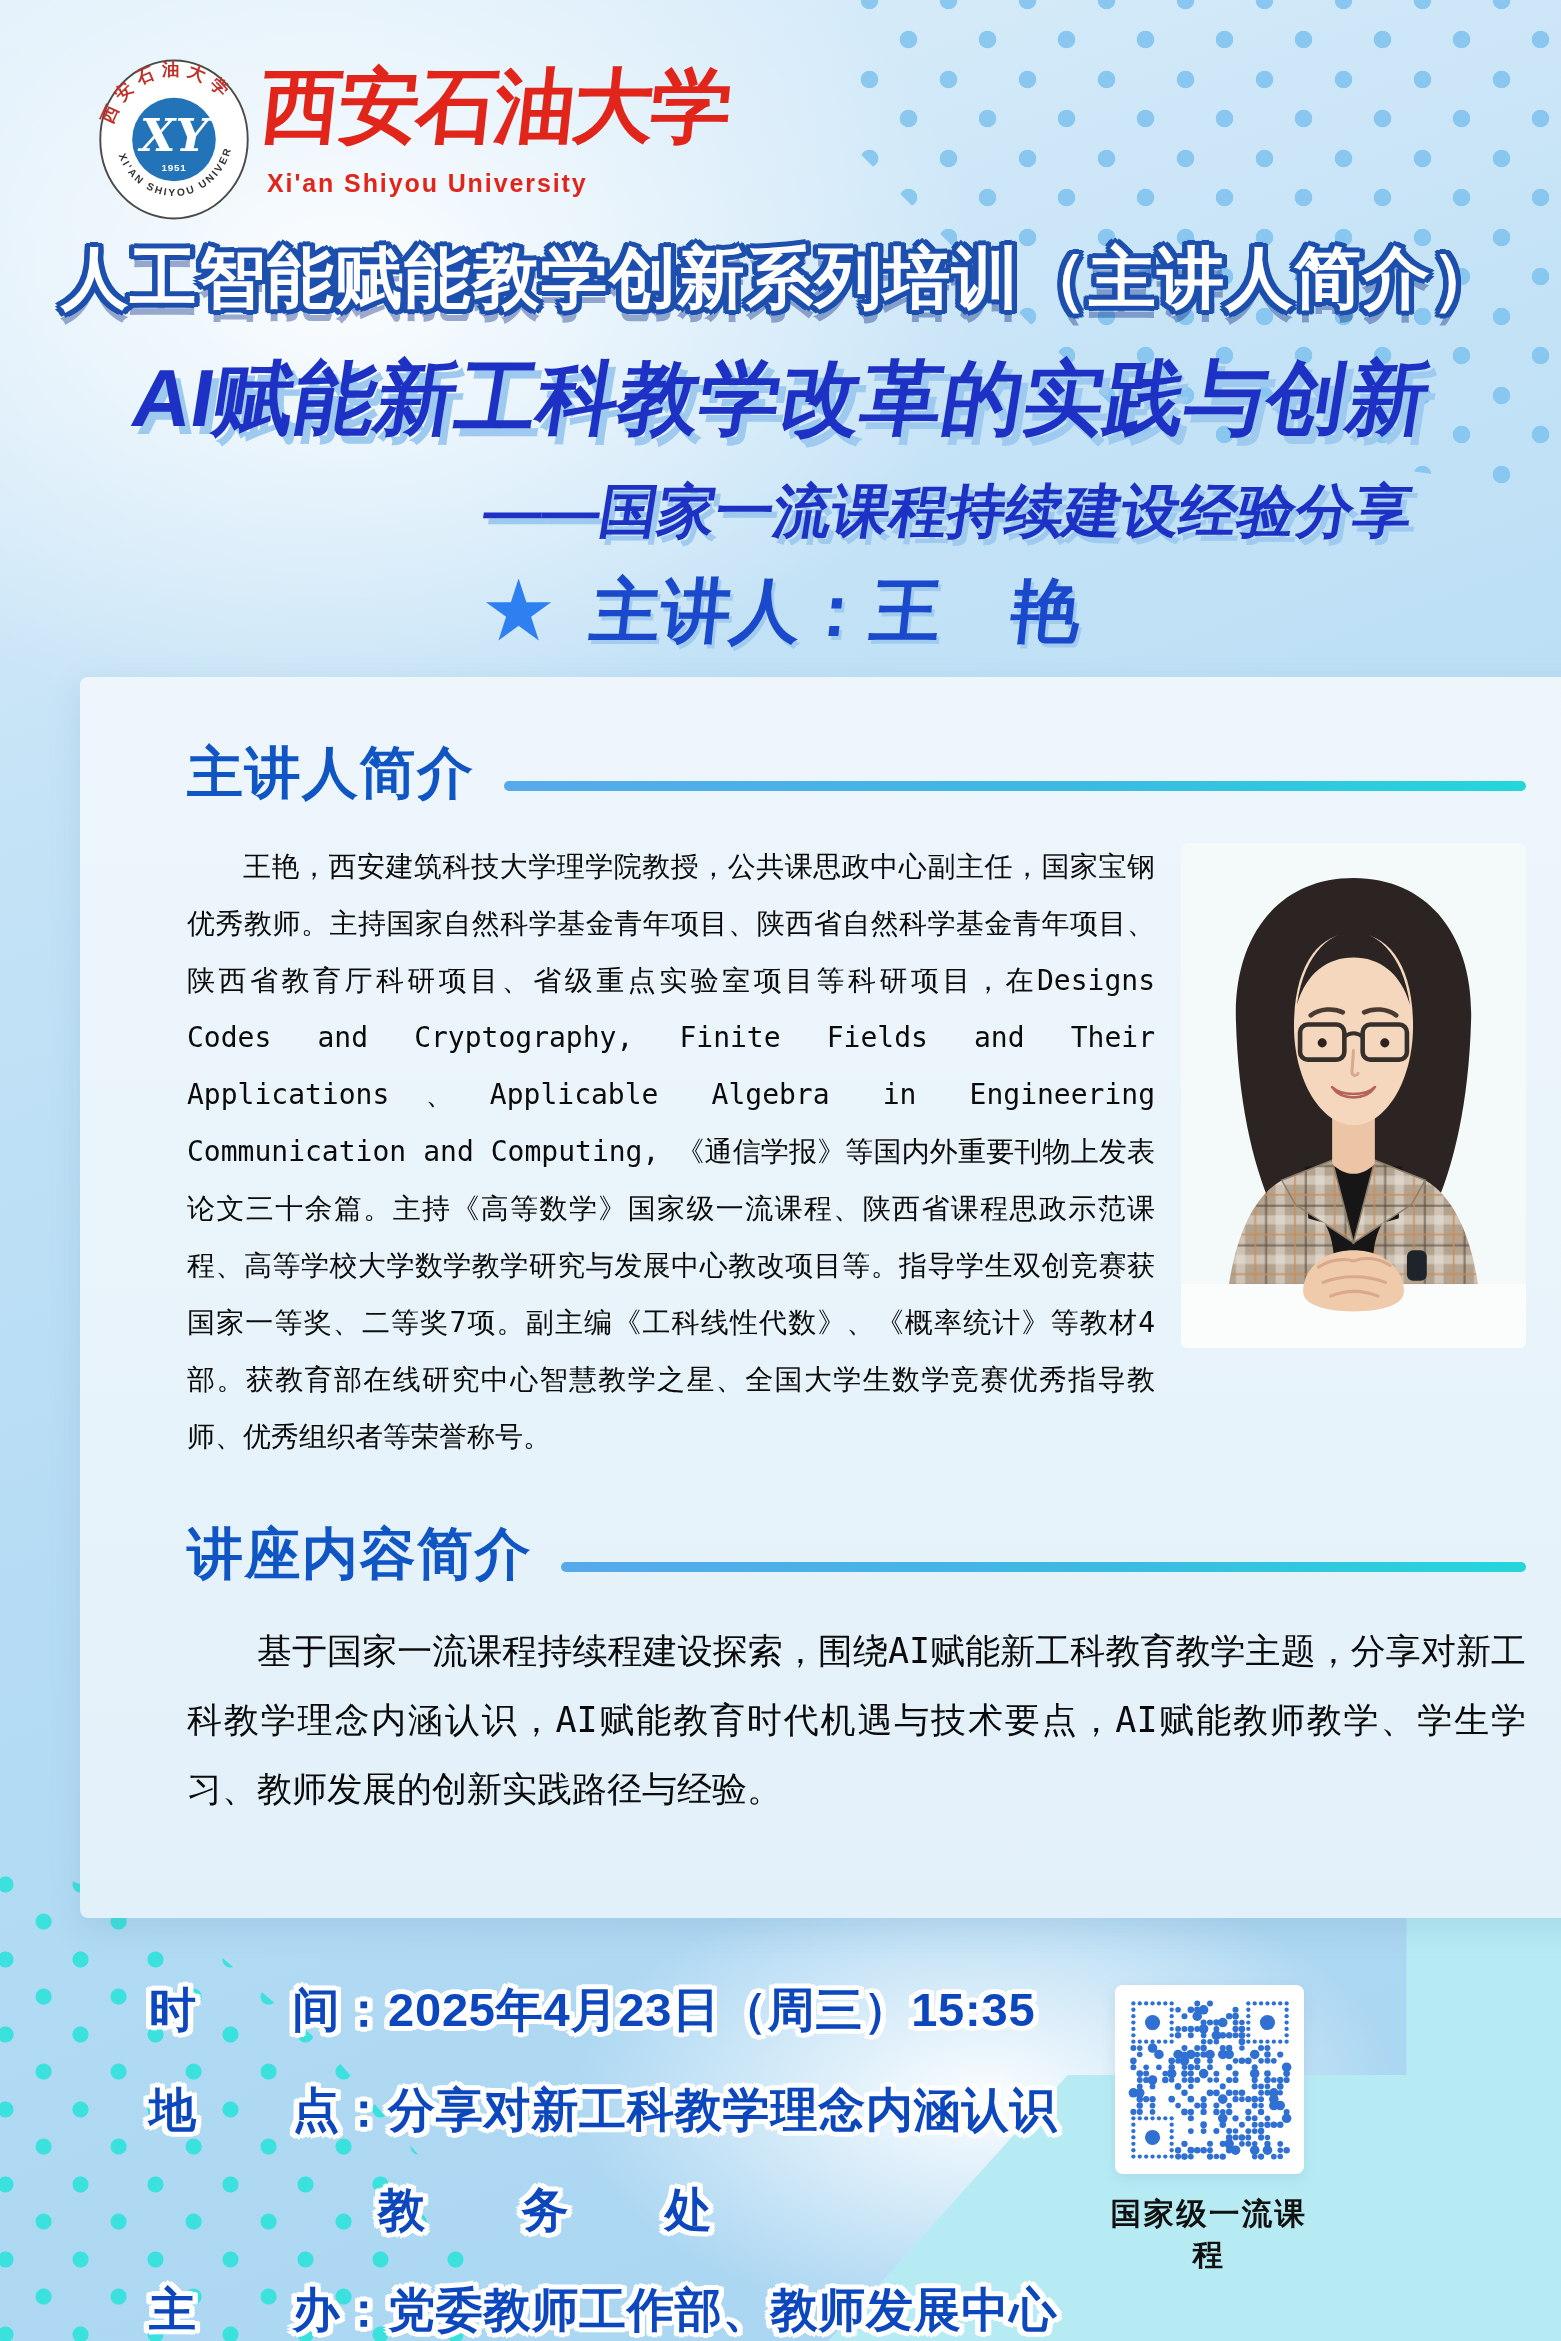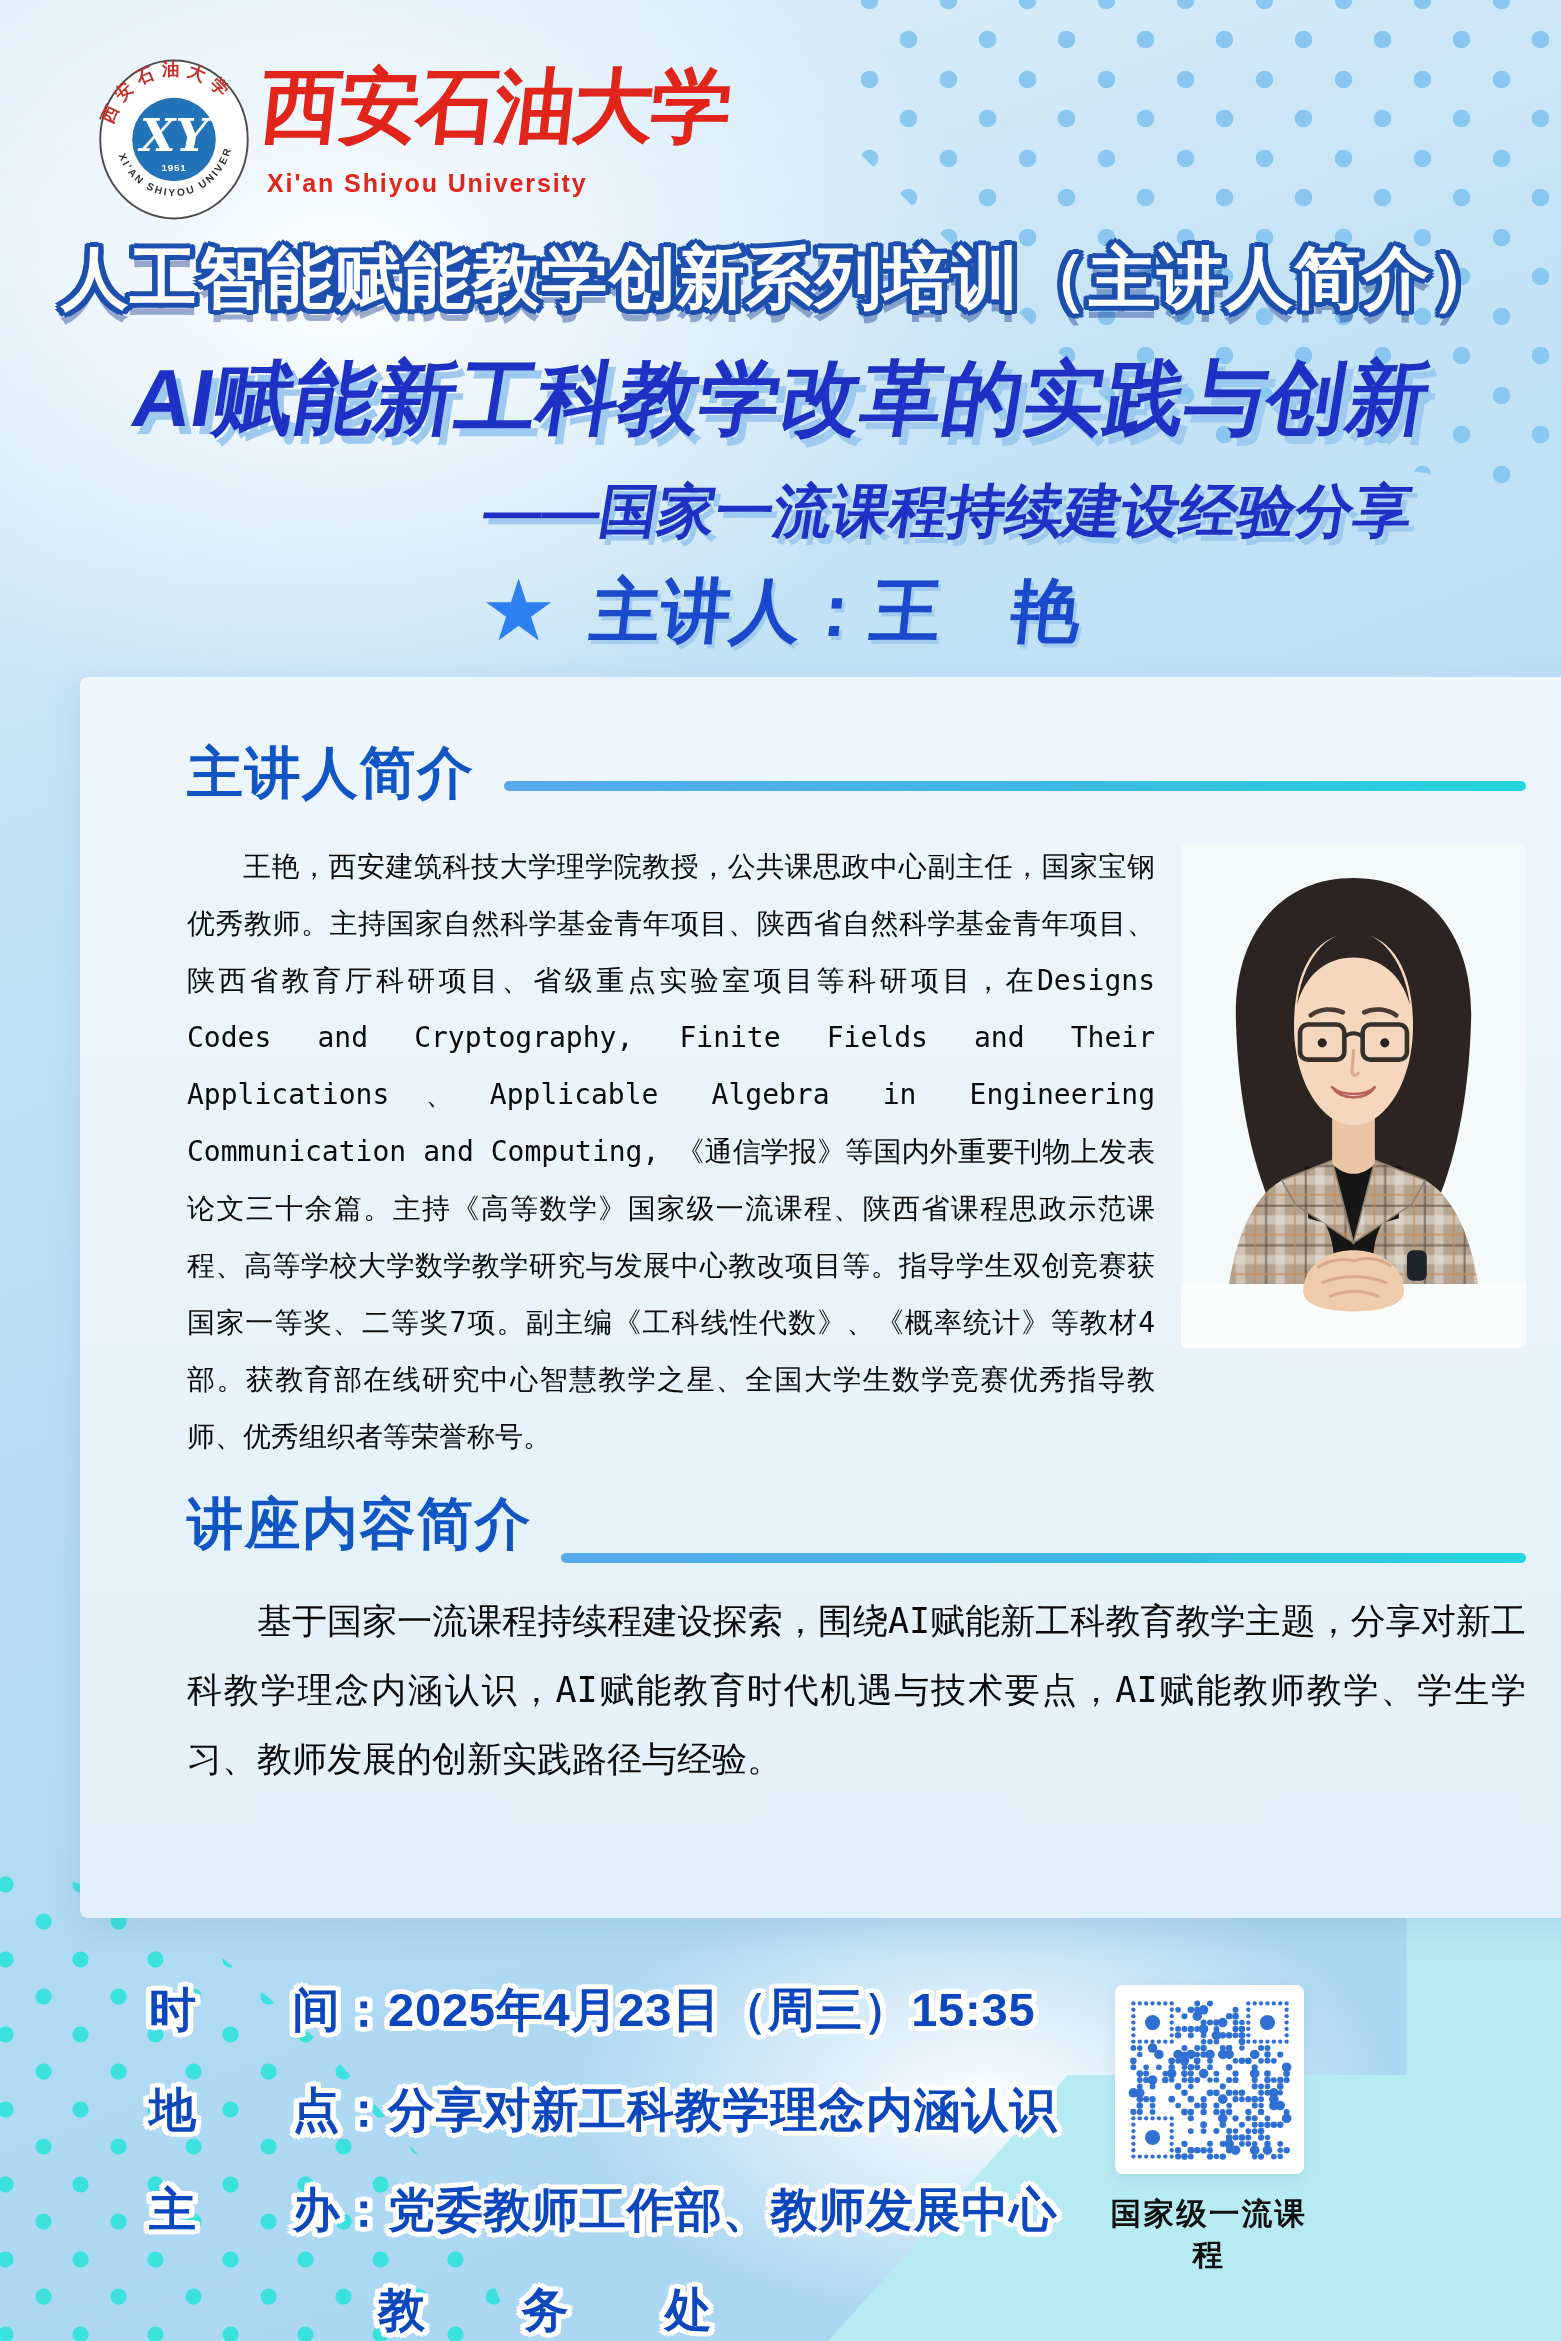--- a/index.html
+++ b/index.html
@@ -68,21 +68,21 @@
     box-shadow:0 10.7px 30.5px rgba(90,140,180,.18);
   }
   .sec-head{ display:flex; align-items:center; }
   .sec-title{ font-size:56px; font-weight:900; color:#0f56c4; letter-spacing:1.5px; white-space:nowrap; }
   .sec-rule{ flex:1; height:10px; margin-left:29px; margin-top:23px; border-radius:5.3px;
     background:linear-gradient(90deg,#57a9ec 0%,#3db9e2 55%,#24d6db 100%); }
   .intro-body{ margin-top:26px; font-size:28px; line-height:57px; color:#0b0b0b;
     text-align:justify; text-indent:2em;
     font-family:"DejaVu Sans Mono","Liberation Sans",sans-serif; }
   .photo{ float:right; width:345px; height:505px; margin:4.6px 0 10.7px 26px; border-radius:6.1px; overflow:hidden; }
-  .sec-head.second{ clear:both; margin-top:22px;align-items:flex-end; }
+  .sec-head.second{ clear:both; margin-top:52px; }
   .content-body{ margin-top:24.4px; font-size:35px; line-height:69px; color:#0b0b0b;
     text-align:justify; text-indent:2em;
     font-family:"DejaVu Sans Mono","Liberation Sans",sans-serif; }
   
   .info-block{ position:absolute; left:149px; top:1979px; }
   .info-line{ font-size:47px; font-weight:900; color:#0c47bd; margin-bottom:37px; white-space:pre;
     letter-spacing:0.8px;
     text-shadow:
       -5.3px 0 0 #fff, 5.3px 0 0 #fff, 0 -5.3px 0 #fff, 0 5.3px 0 #fff,
       -3.8px -3.8px 0 #fff, 3.8px -3.8px 0 #fff, -3.8px 3.8px 0 #fff, 3.8px 3.8px 0 #fff,
@@ -189,22 +189,22 @@
       <div class="sec-title">讲座内容简介</div>
       <div class="sec-rule"></div>
     </div>
 
     <p class="content-body">基于国家一流课程持续程建设探索，围绕AI赋能新工科教育教学主题，分享对新工科教学理念内涵认识，AI赋能教育时代机遇与技术要点，AI赋能教师教学、学生学习、教师发展的创新实践路径与经验。</p>
   </div>
 
   <div class="info-block">
     <div class="info-line">时　　间：2025年4月23日（周三）15:35</div>
     <div class="info-line">地　　点：分享对新工科教学理念内涵认识</div>
+    <div class="info-line indent">教　　务　　处</div>
     <div class="info-line">主　　办：党委教师工作部、教师发展中心</div>
-    <div class="info-line indent">教　　务　　处</div>
   </div>
 
   <div class="qr-box">
     <svg viewBox="0 0 208 208">
       <g id="qr-dots" fill="#2f70d2">
           <circle cx="8" cy="8" r="2.7"></circle>
           <circle cx="8" cy="16" r="2.7"></circle>
           <circle cx="8" cy="24" r="2.7"></circle>
           <circle cx="8" cy="32" r="2.7"></circle>
           <circle cx="8" cy="40" r="2.7"></circle>

